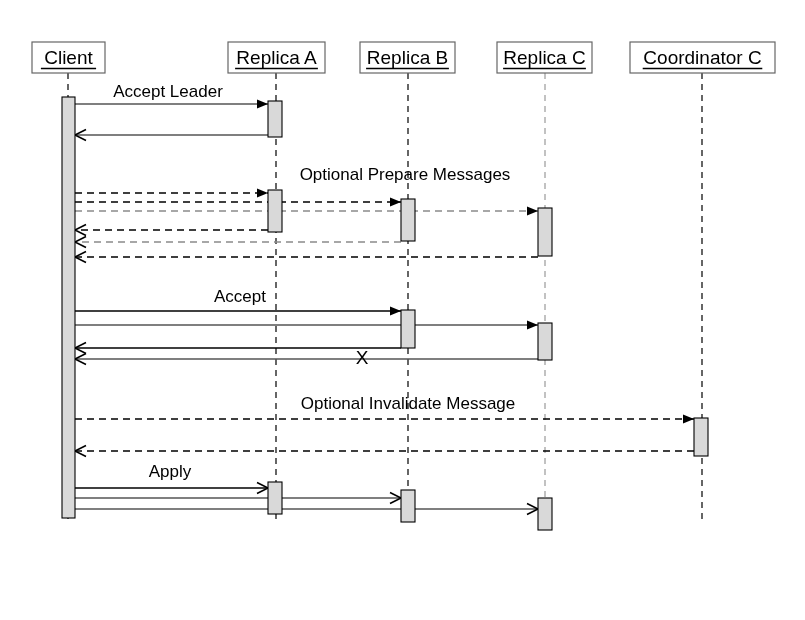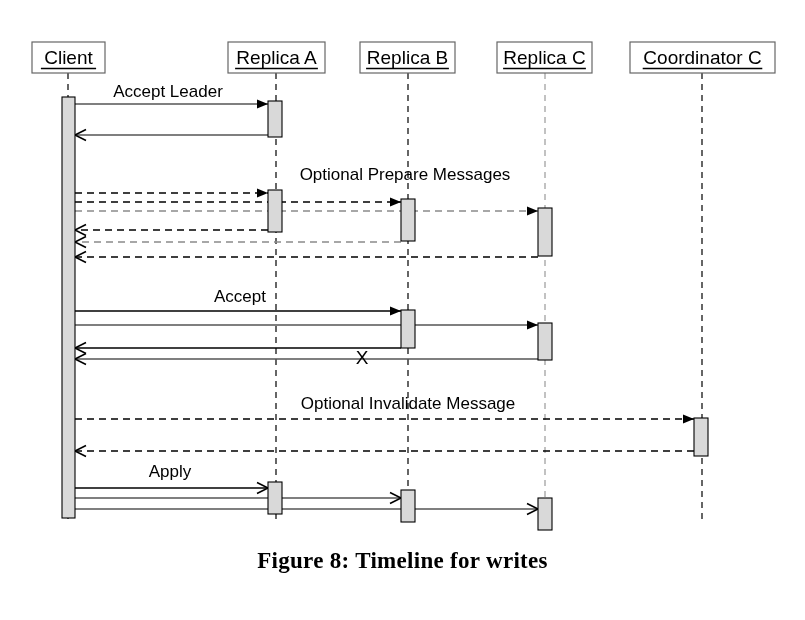--- a/index.html
+++ b/index.html
@@ -261,15 +261,14 @@
     <g id="layer-labels">
         <text x="168" y="97" class="msg-label" font-size="17">Accept Leader</text>
         <text x="405" y="180" class="msg-label" font-size="17">Optional Prepare Messages</text>
         <text x="240" y="302" class="msg-label" font-size="17">Accept</text>
         <text x="362" y="364" class="msg-label-x" font-size="19">X</text>
         <text x="408" y="409" class="msg-label" font-size="17">Optional Invalidate Message</text>
         <text x="170" y="477" class="msg-label" font-size="17">Apply</text>
       </g>
   </svg>
 
-  <div class="figure-caption" style="top: 548px;">Figure 8: Timeline for writes</div>
 
 </div>
 
 </body></html>

